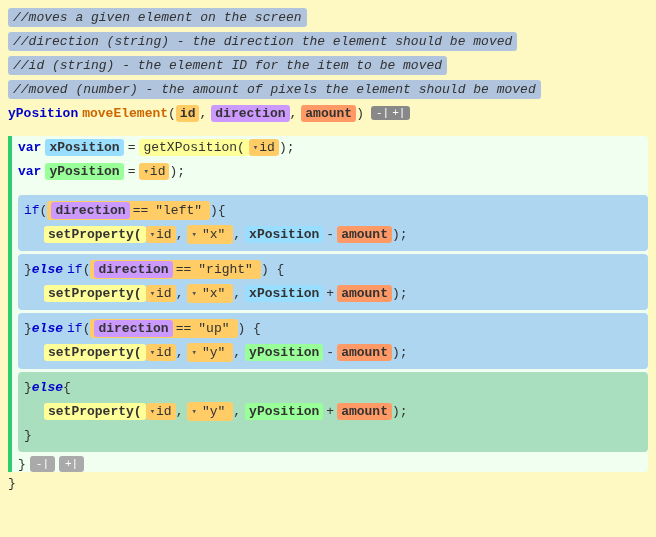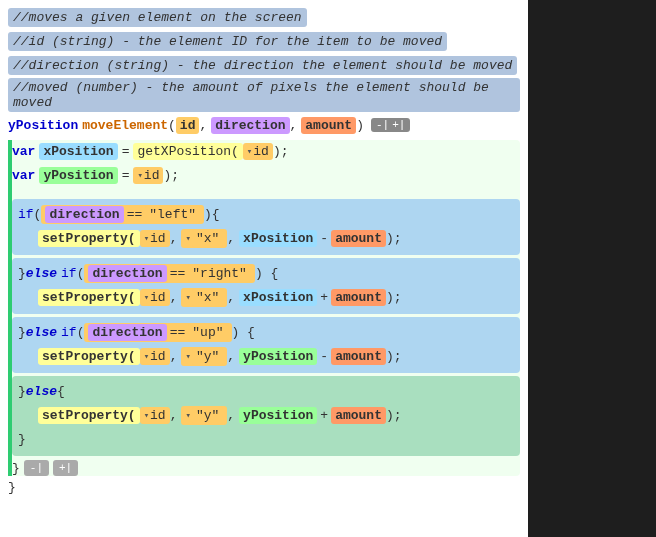--- a/index.html
+++ b/index.html
@@ -5,22 +5,22 @@
     * { margin: 0; padding: 0; box-sizing: border-box; }
     body {
       background: #1e1e1e;
       font-family: 'Courier New', Courier, monospace;
       font-size: 13px;
       width: 656px;
       min-height: 537px;
       overflow: hidden;
     }
     .code-container {
-      background: #ffffff;
-      width: 528px;
+      background: #fef9c3;
+      width: 656px;
       min-height: 537px;
       padding: 6px 8px;
       position: relative;
     }
     .line {
       display: flex;
       align-items: center;
       margin-bottom: 2px;
       min-height: 22px;
       flex-wrap: wrap;
@@ -139,23 +139,24 @@
     }
     .dir-token {
       background: #cc99ff;
       border-radius: 3px;
       padding: 1px 4px;
       color: #333;
       font-weight: bold;
     }
     .outer-fn-wrap {
       border-left: 4px solid #2ecc71;
+      padding-left: 6px;
       background: #f0fff0;
       border-radius: 0 4px 4px 0;
-      margin-top: 4px;
+      margin-top: 12px;
     }
     .gap { display: inline-block; width: 4px; }
     .bottom-bar {
       display: flex;
       align-items: center;
       gap: 4px;
       margin-top: 4px;
     }
     .collapse-btn {
       background: #aaa;
@@ -205,24 +206,24 @@
   </style>
 </head>
 <body>
 
 <div class="code-container">
 
   <div class="line">
     <span class="comment-line">//moves a given element on the screen</span>
   </div>
   <div class="line">
+    <span class="comment-line">//direction (string) - the direction the element should be moved</span>
+  </div>
+  <div class="line">
     <span class="comment-line">//id (string) - the element ID for the item to be moved</span>
-  </div>
-  <div class="line">
-    <span class="comment-line">//direction (string) - the direction the element should be moved</span>
   </div>
   <div class="line">
     <span class="comment-line">//moved (number) - the amount of pixels the element should be moved</span>
   </div>
 
   <div class="line">
     <span class="kw-function">yPosition</span>
     <span class="gap"></span>
     <span class="fn-name">moveElement</span>
     <span class="paren">(</span>

